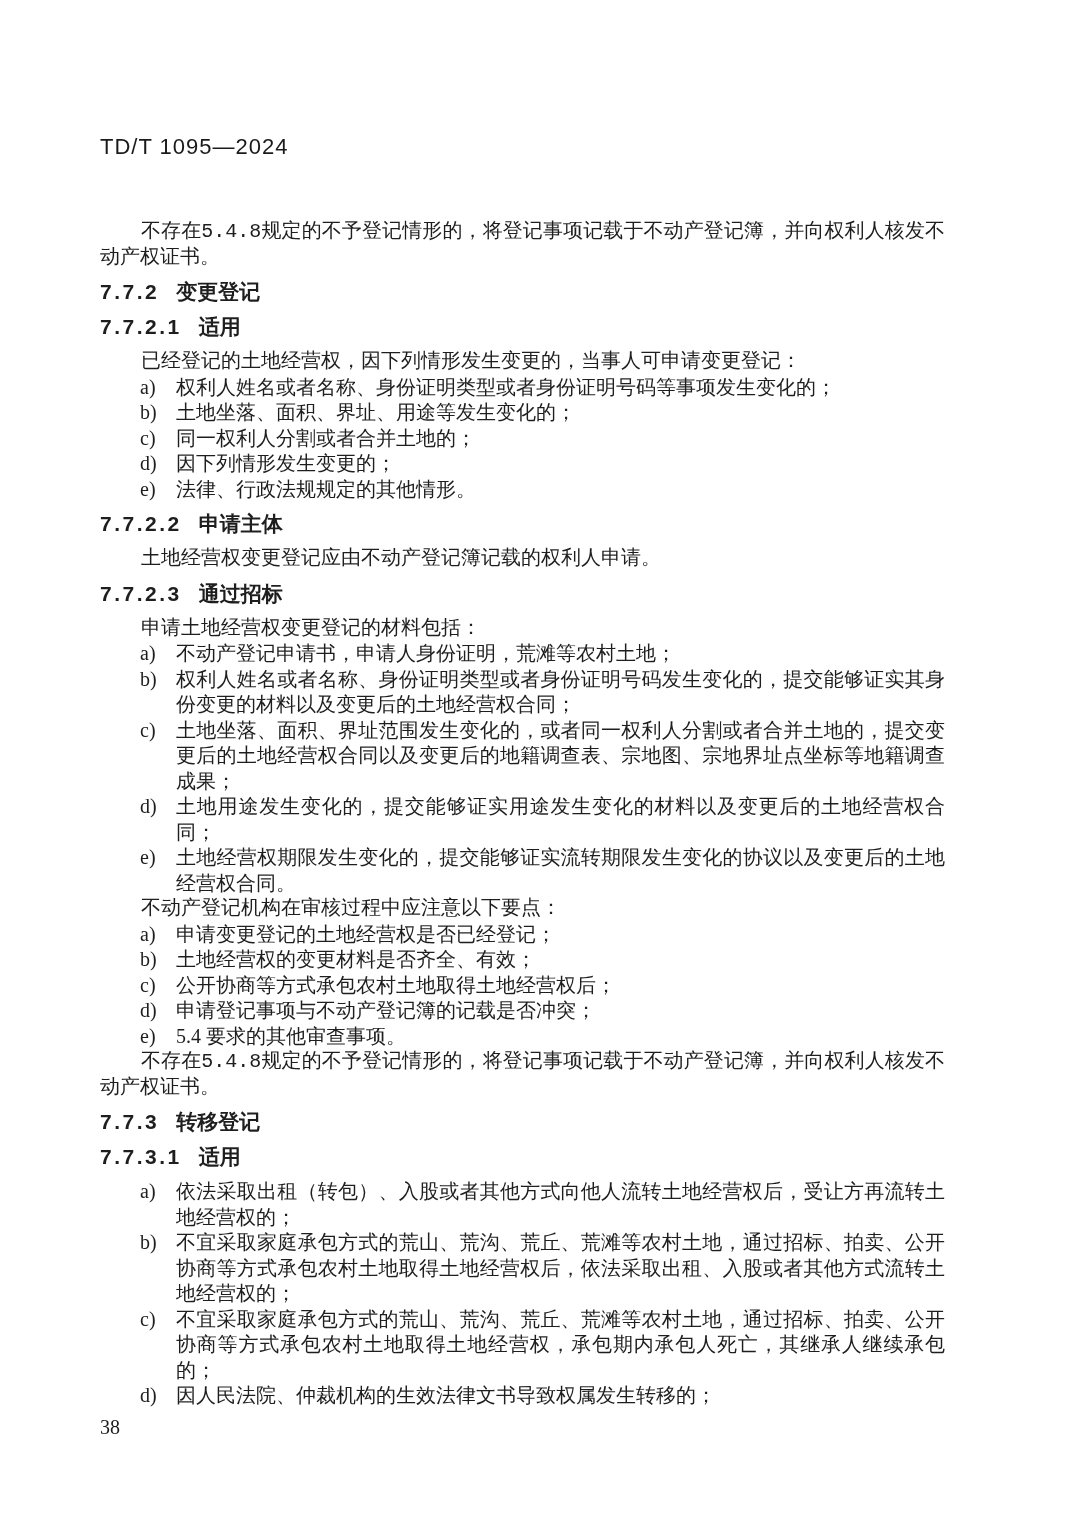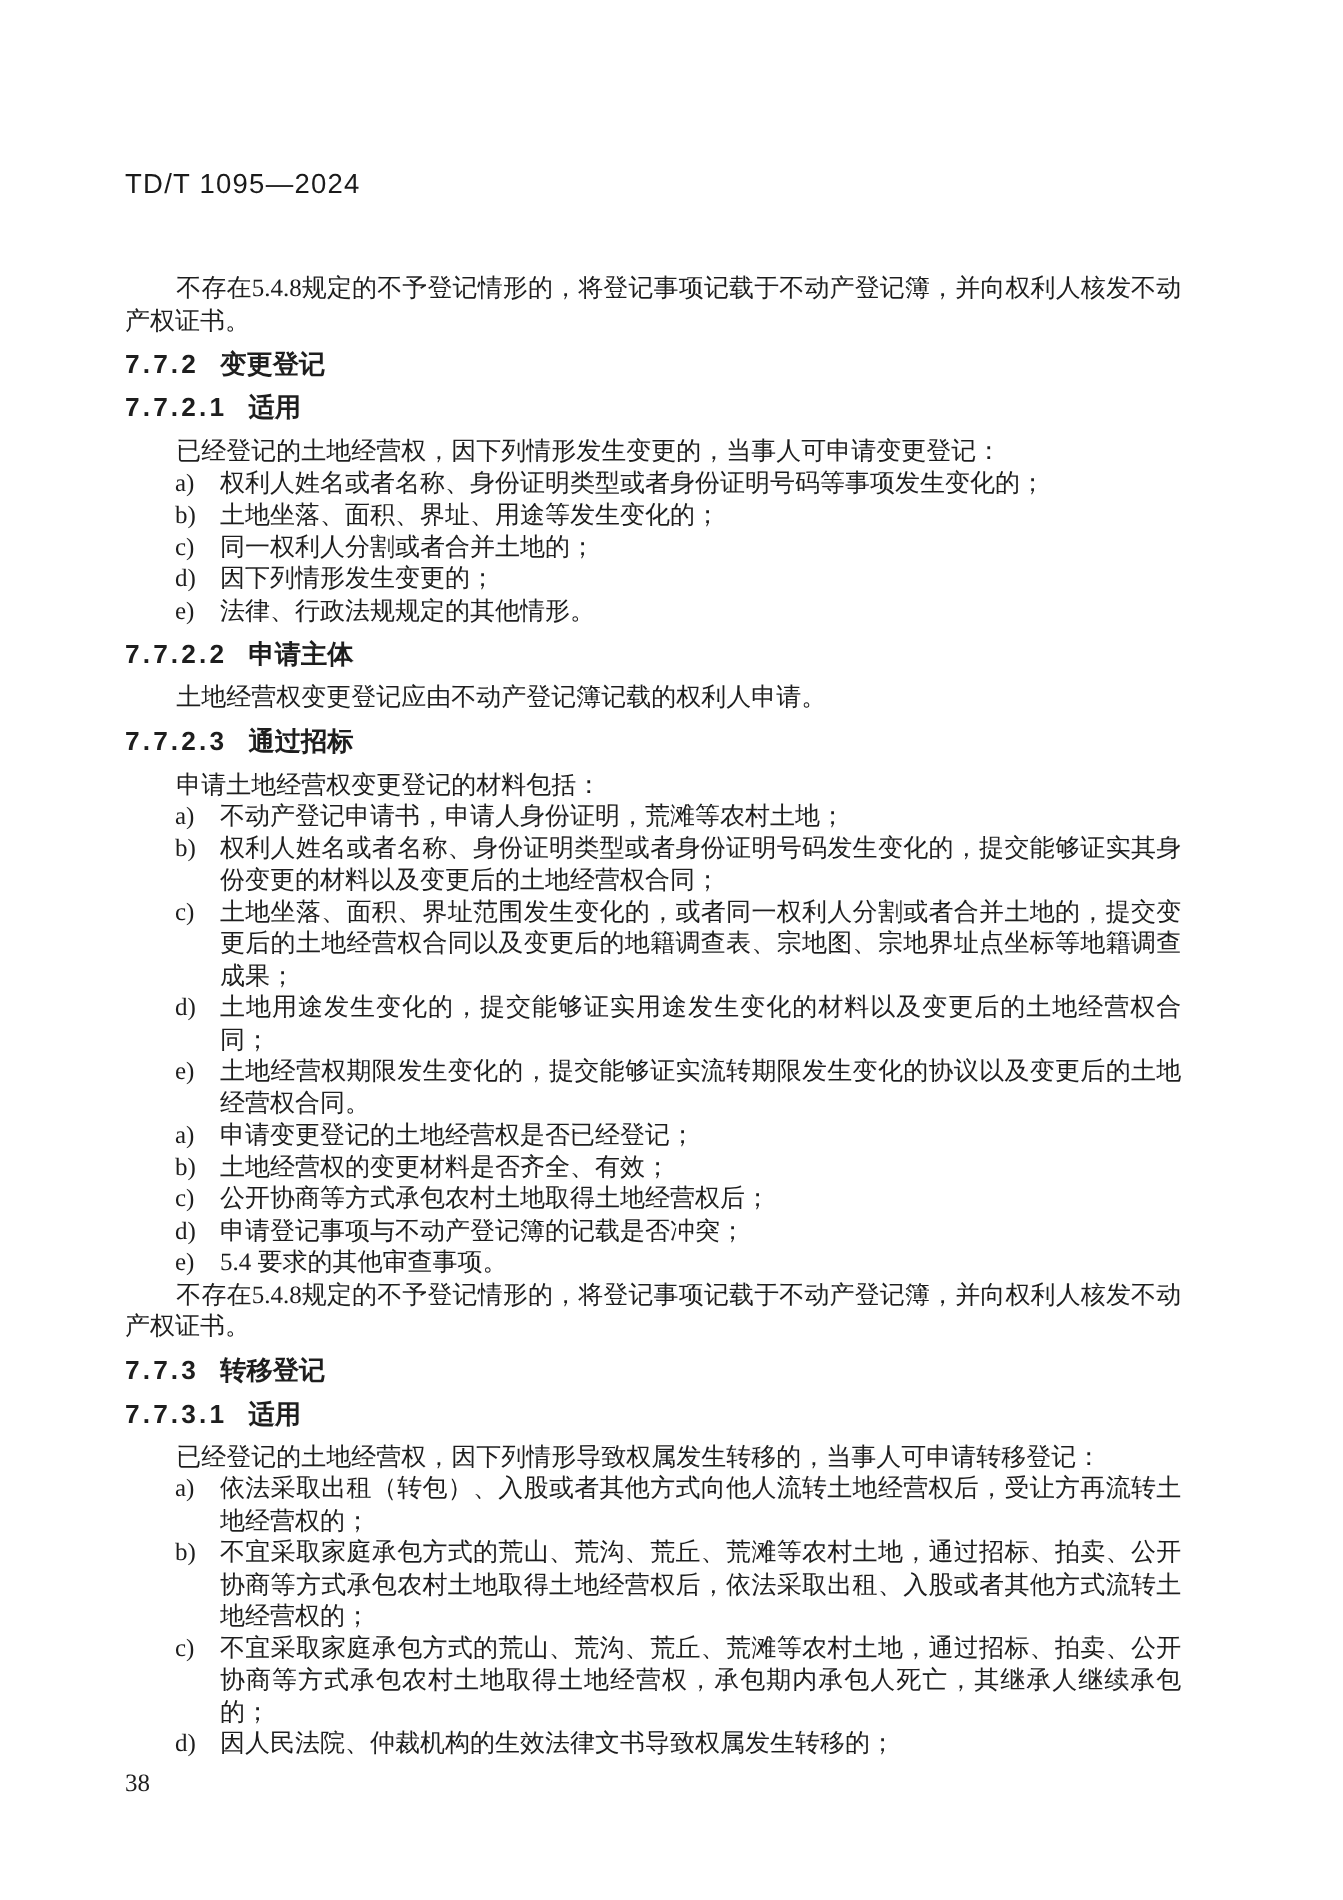--- a/index.html
+++ b/index.html
@@ -23,20 +23,21 @@
     letter-spacing: 1px;
     color: #1a1a1a;
   }
   
   .para {
     font-size: 20px; line-height: 25.5px;
     text-align: justify;
     text-justify: inter-character;
     text-indent: 41px;
     margin: 0;
+    font-family: Liberation Mono, monospace;
   }
   .para.first { margin-top: 59px; }
   
   .hd {
     font-family: "Liberation Sans", "DejaVu Sans", sans-serif;
     font-weight: 700;
     font-size: 21px; line-height: 26px;
     margin: 9px 0;
     display: flex;
   }
@@ -129,20 +130,21 @@
   <div class="li">
     <span class="mk">d)</span>
     <span class="tx">土地用途发生变化的，提交能够证实用途发生变化的材料以及变更后的土地经营权合同；</span>
   </div>
   <div class="li">
     <span class="mk">e)</span>
     <span class="tx">土地经营权期限发生变化的，提交能够证实流转期限发生变化的协议以及变更后的土地经营权合同。</span>
   </div>
 
 
+  <p class="para">不动产登记机构在审核过程中应注意以下要点：</p>
 
   <div class="li">
     <span class="mk">a)</span>
     <span class="tx">申请变更登记的土地经营权是否已经登记；</span>
   </div>
   <div class="li">
     <span class="mk">b)</span>
     <span class="tx">土地经营权的变更材料是否齐全、有效；</span>
   </div>
   <div class="li">
@@ -163,21 +165,20 @@
   <div class="hd">
     <span class="hn">7.7.3</span>
     <span class="ht">转移登记</span>
   </div>
 
   <div class="hd">
     <span class="hn">7.7.3.1</span>
     <span class="ht">适用</span>
   </div>
 
-  <p class="para">已经登记的土地经营权，因下列情形导致权属发生转移的，当事人可申请转移登记：</p>
 
   <div class="li">
     <span class="mk">a)</span>
     <span class="tx">依法采取出租（转包）、入股或者其他方式向他人流转土地经营权后，受让方再流转土地经营权的；</span>
   </div>
   <div class="li">
     <span class="mk">b)</span>
     <span class="tx">不宜采取家庭承包方式的荒山、荒沟、荒丘、荒滩等农村土地，通过招标、拍卖、公开协商等方式承包农村土地取得土地经营权后，依法采取出租、入股或者其他方式流转土地经营权的；</span>
   </div>
   <div class="li">

